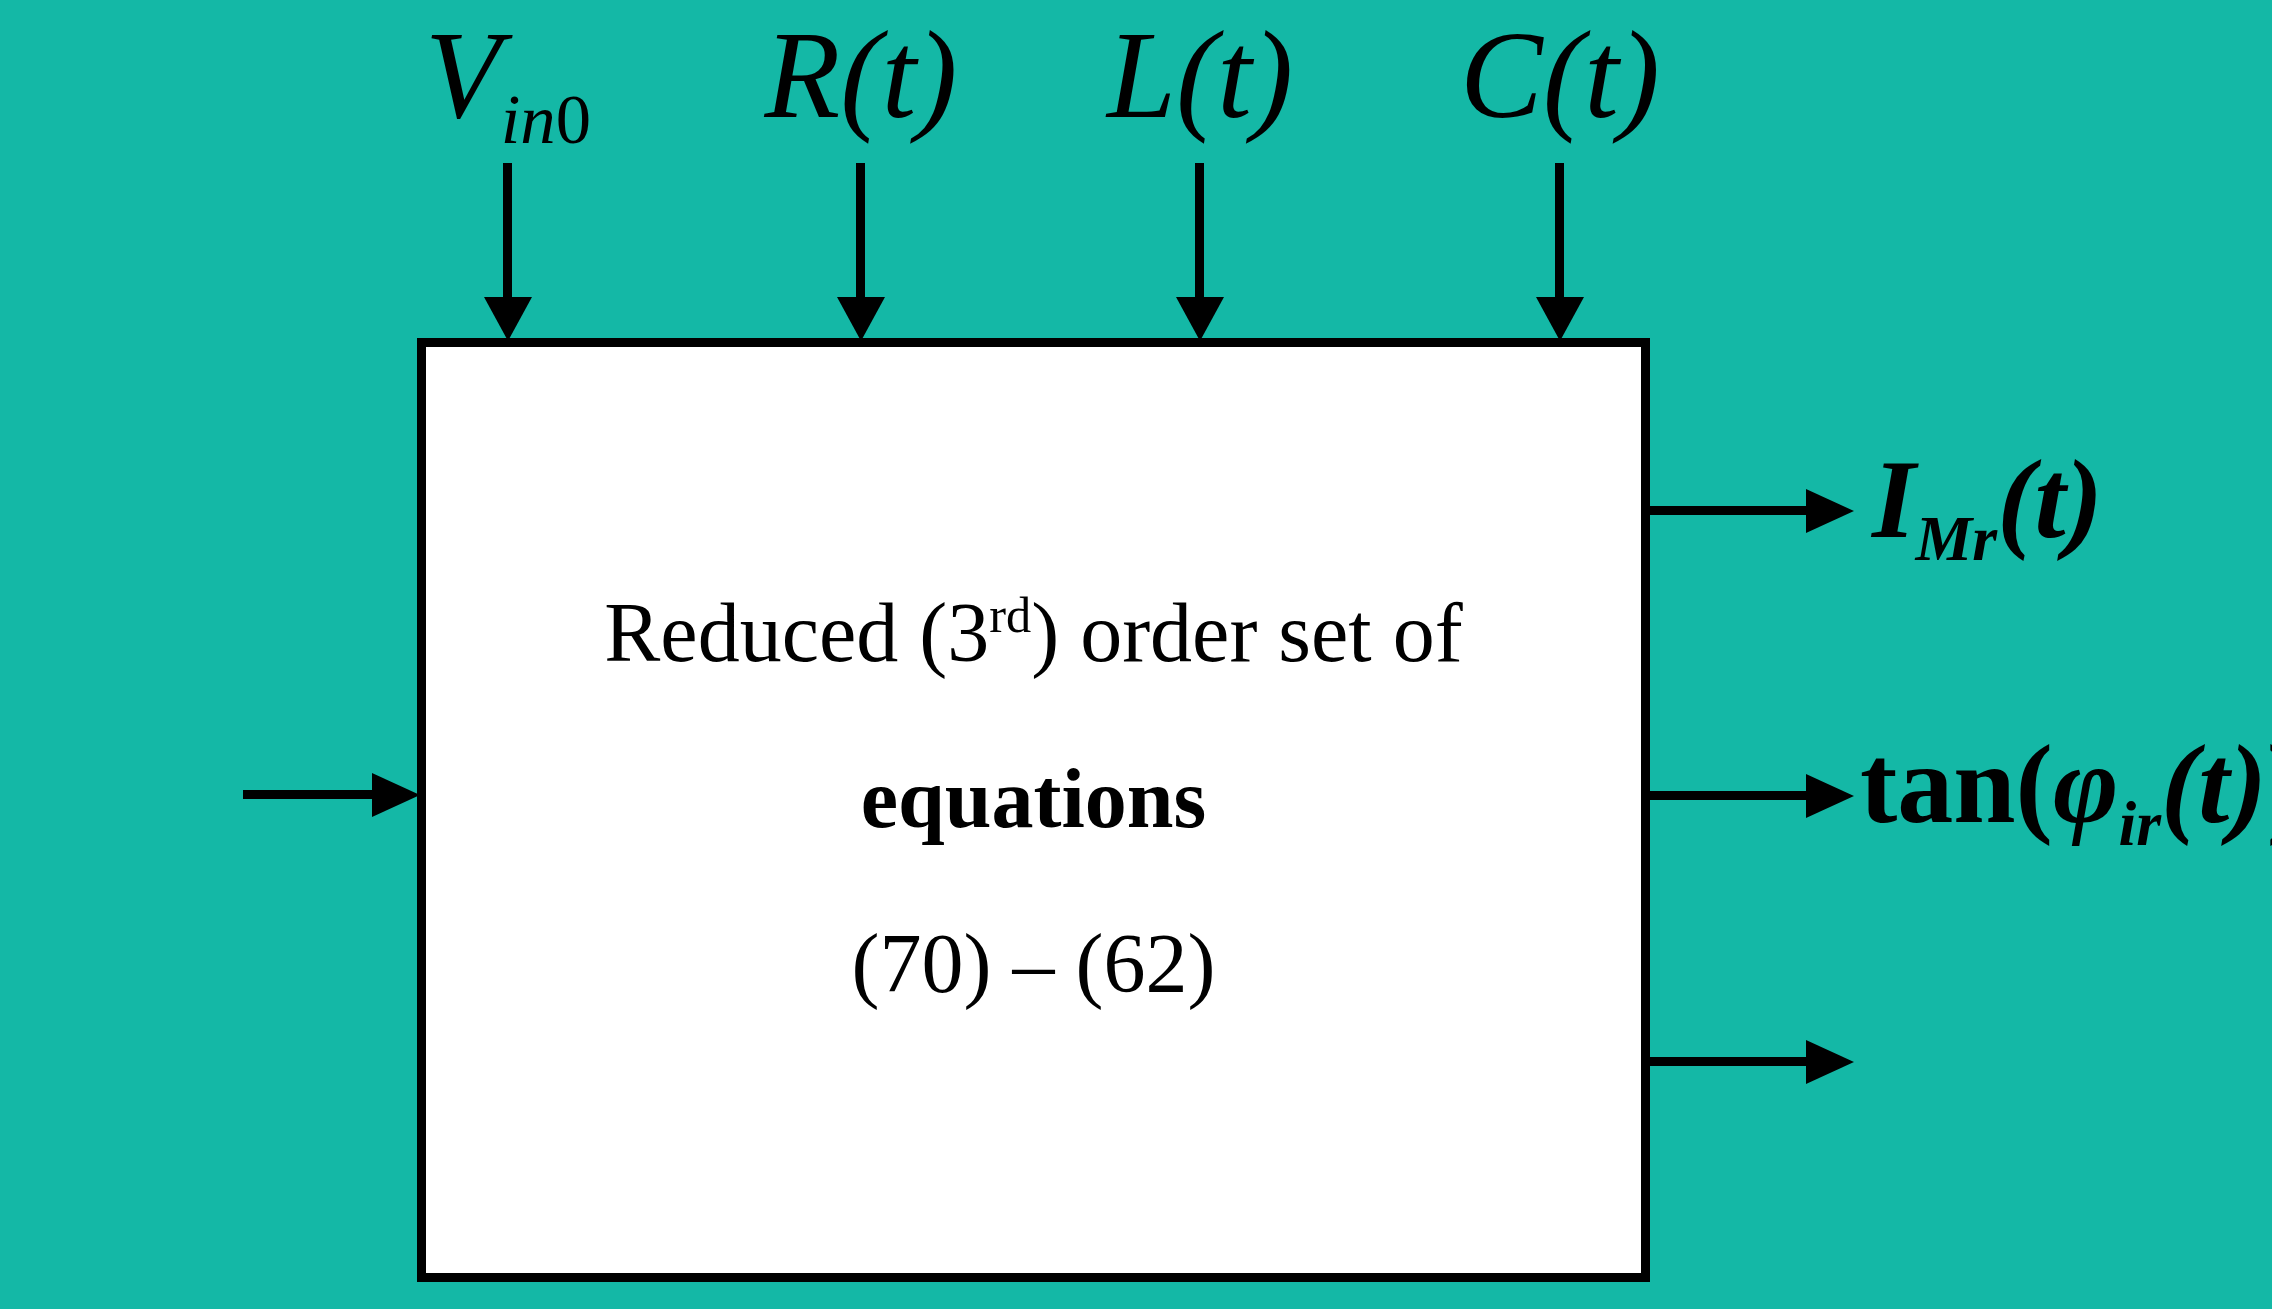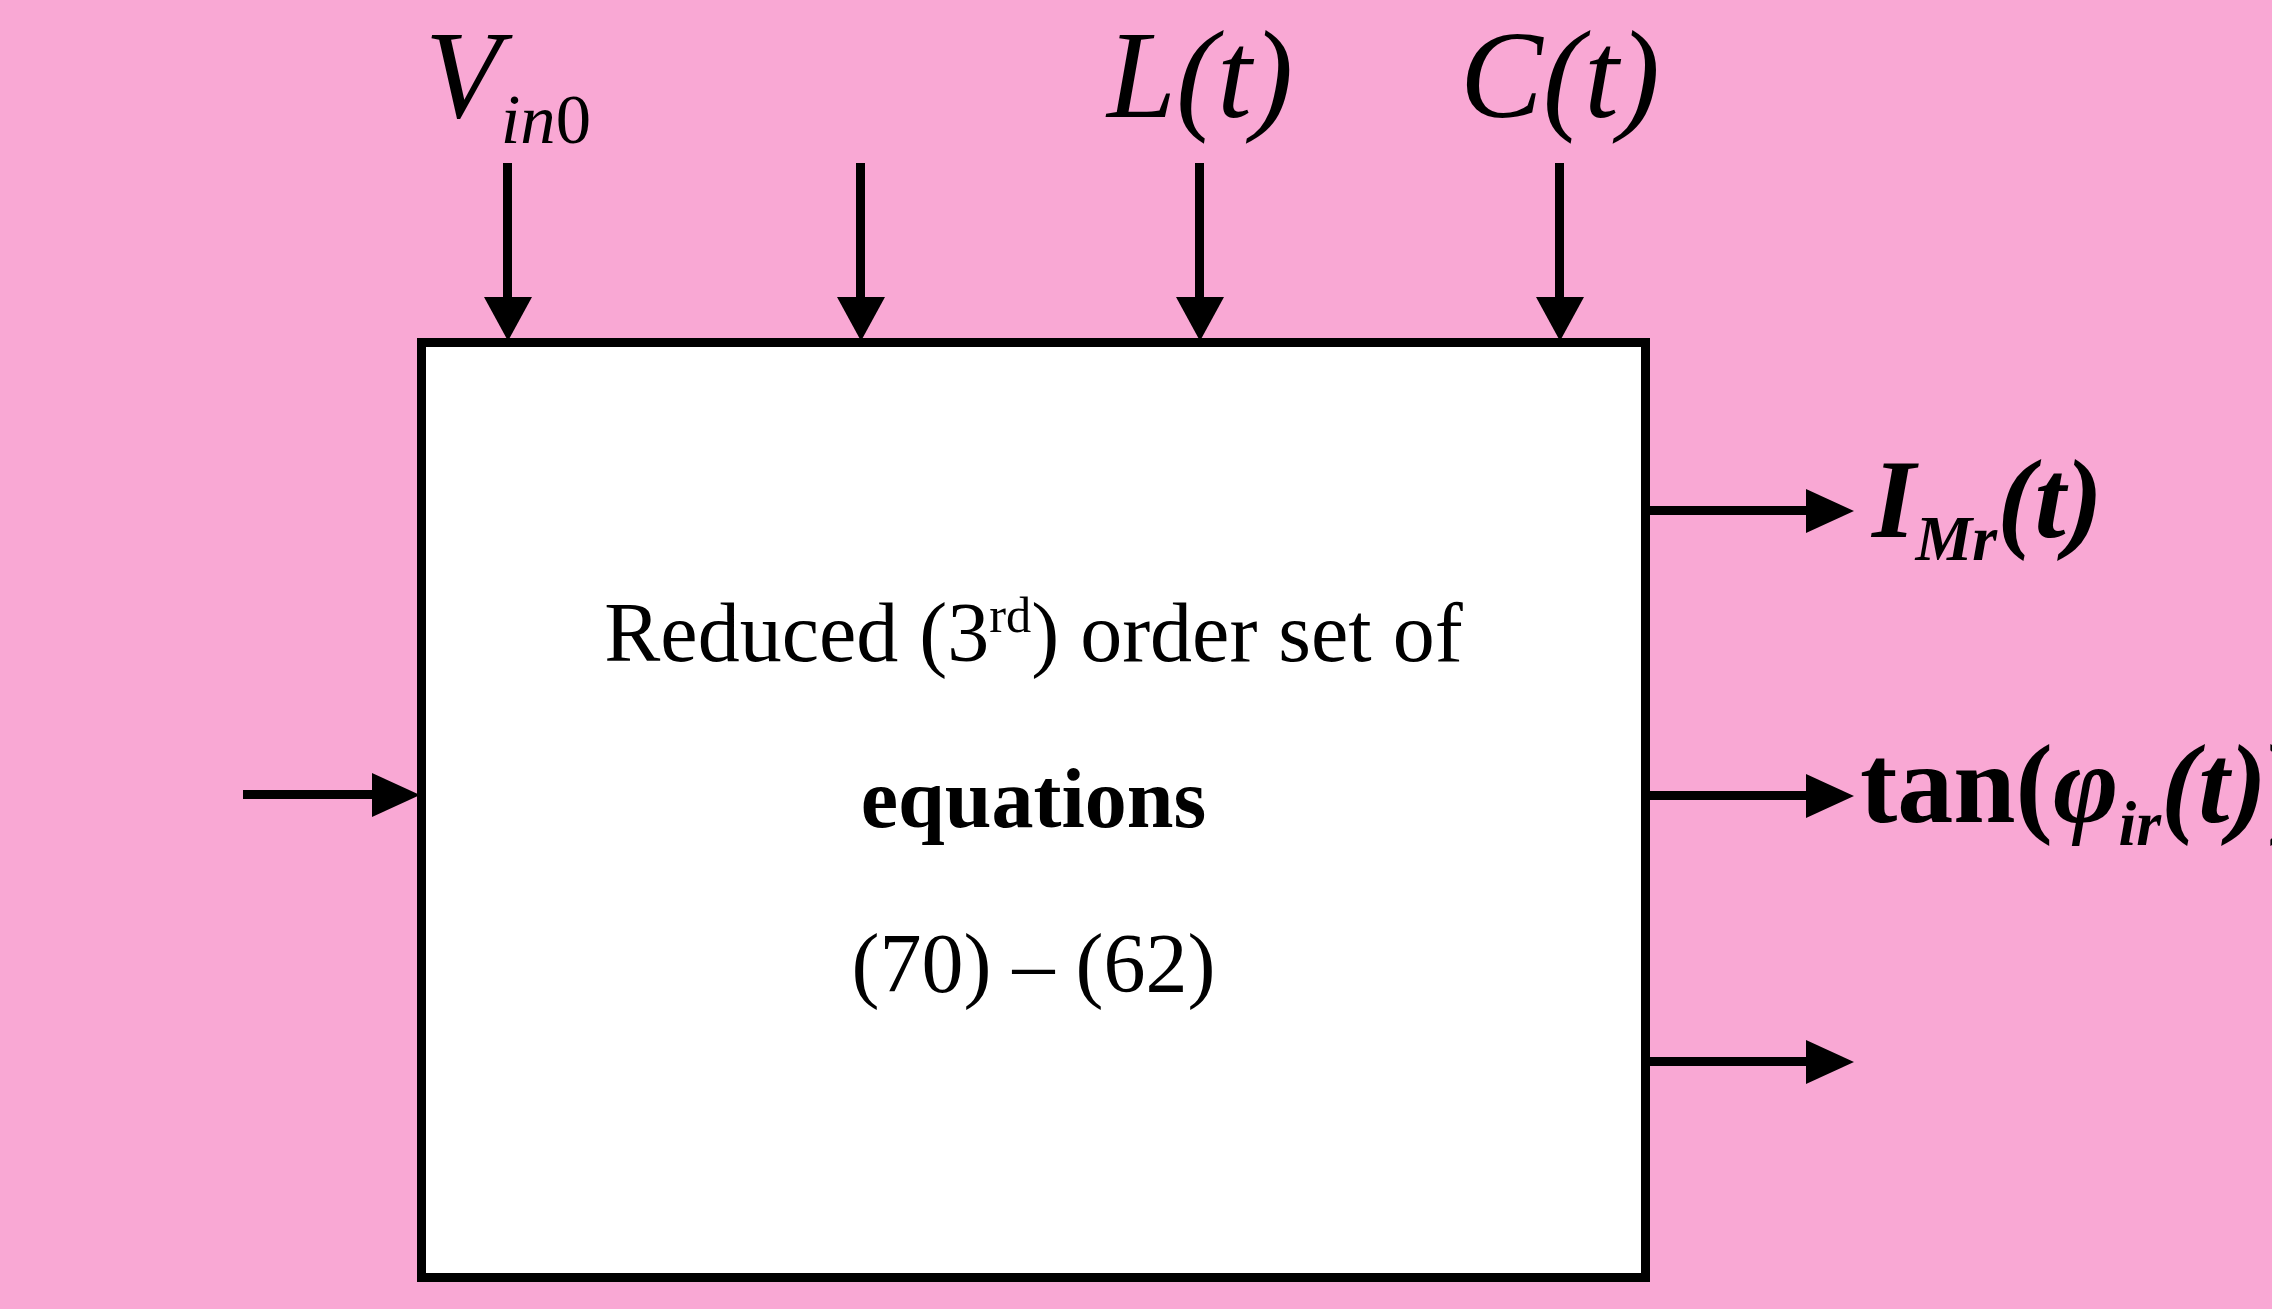--- a/index.html
+++ b/index.html
@@ -4,21 +4,21 @@
 <style>
   html, body {
     margin: 0;
     padding: 0;
     background: #ffffff;
   }
   #canvas {
     position: relative;
     width: 2272px;
     height: 1309px;
-    background: #f9a8d4;
+    background: #14b8a6;
     font-family: "Liberation Serif", "DejaVu Serif", serif;
     color: #000000;
     overflow: hidden;
   }
 
   
   .block {
     position: absolute;
     left: 417px;
     top: 338px;
@@ -136,20 +136,23 @@
   .arr-r3 .head-right { left: 1806px; top: 1040px; }
 </style>
 </head>
 <body>
 
 <div id="canvas">
 
   <div class="math top-label at-1">
     <i>V</i><sub><i>in</i><span>0</span></sub><i></i>
   </div>
+  <div class="math top-label at-2">
+    <i>R</i><sub><i></i></sub><i>(t)</i>
+  </div>
   <div class="math top-label at-3">
     <i>L</i><sub><i></i></sub><i>(t)</i>
   </div>
   <div class="math top-label at-4">
     <i>C</i><sub><i></i></sub><i>(t)</i>
   </div>
 
   <div class="arr-t1">
     <div class="stem-v"></div>
     <div class="head-down"></div>

